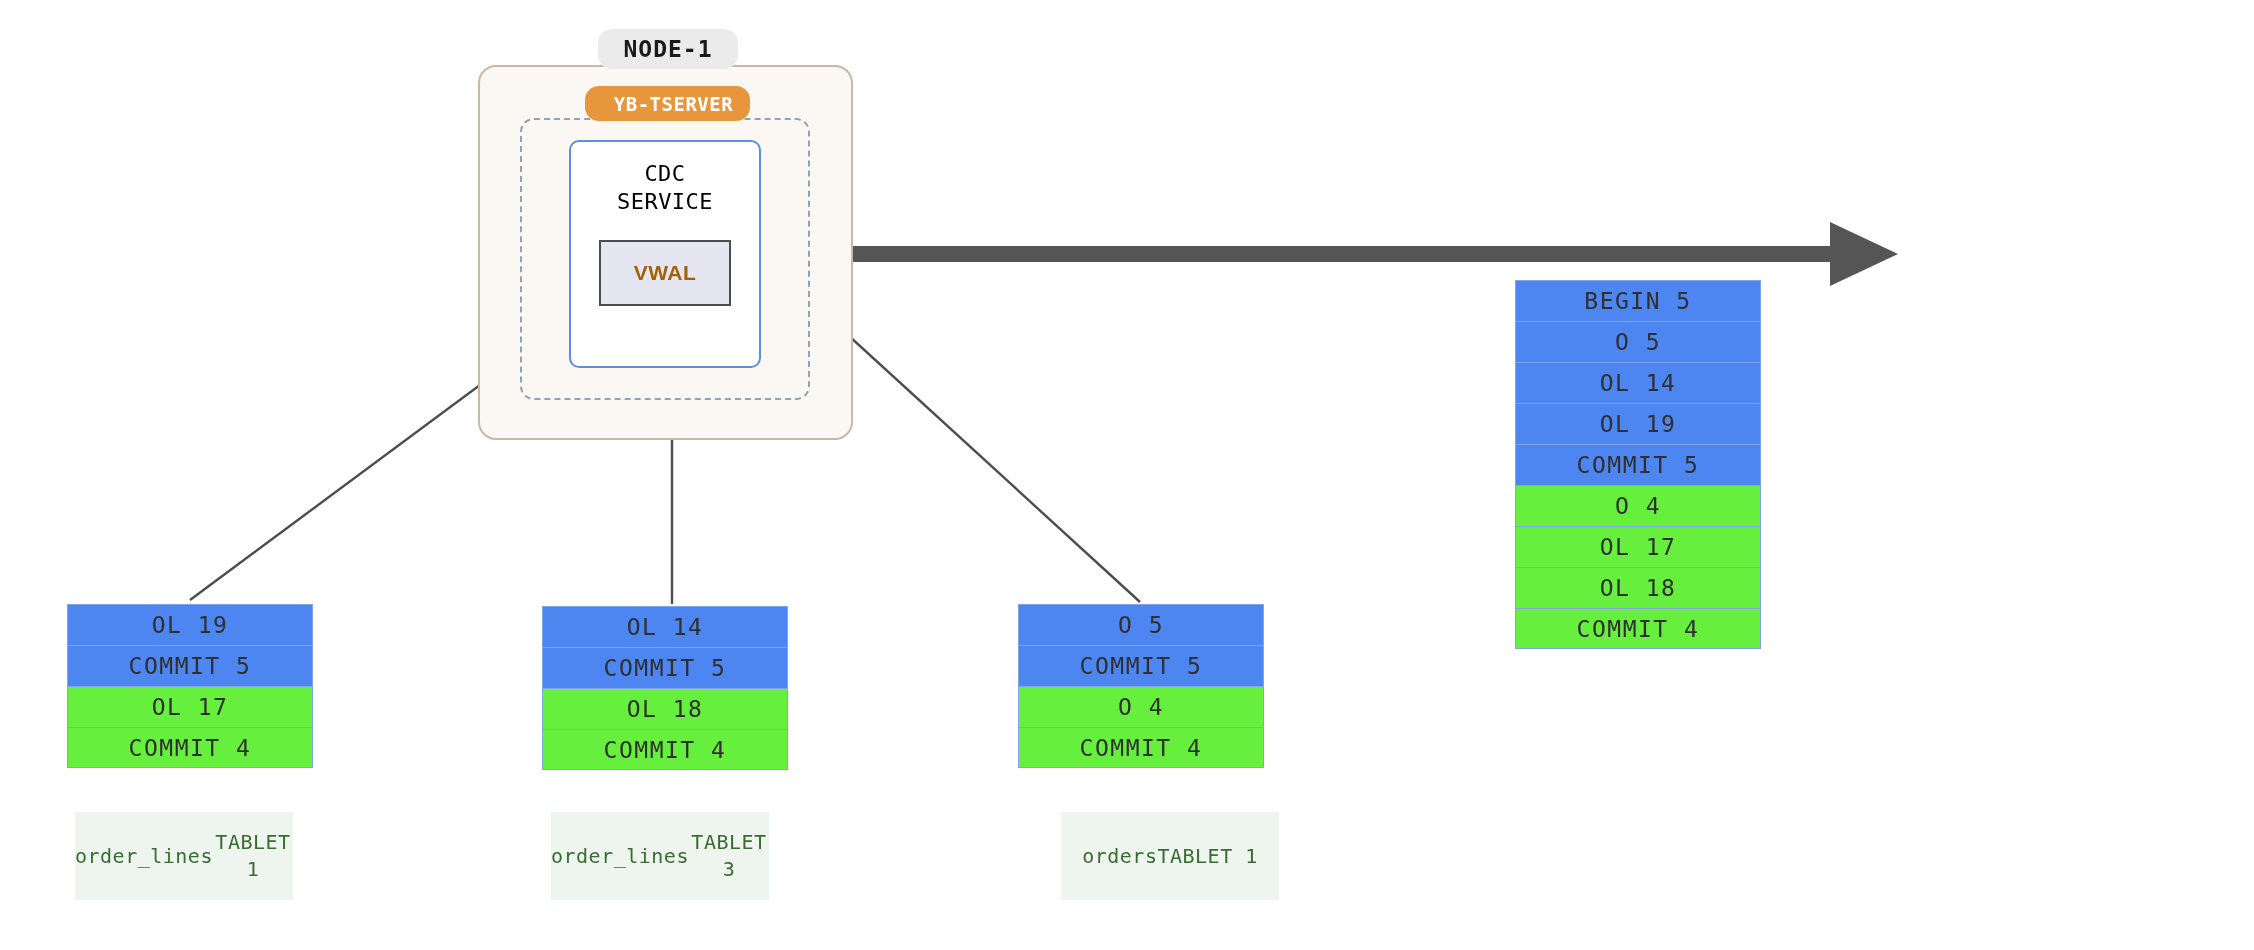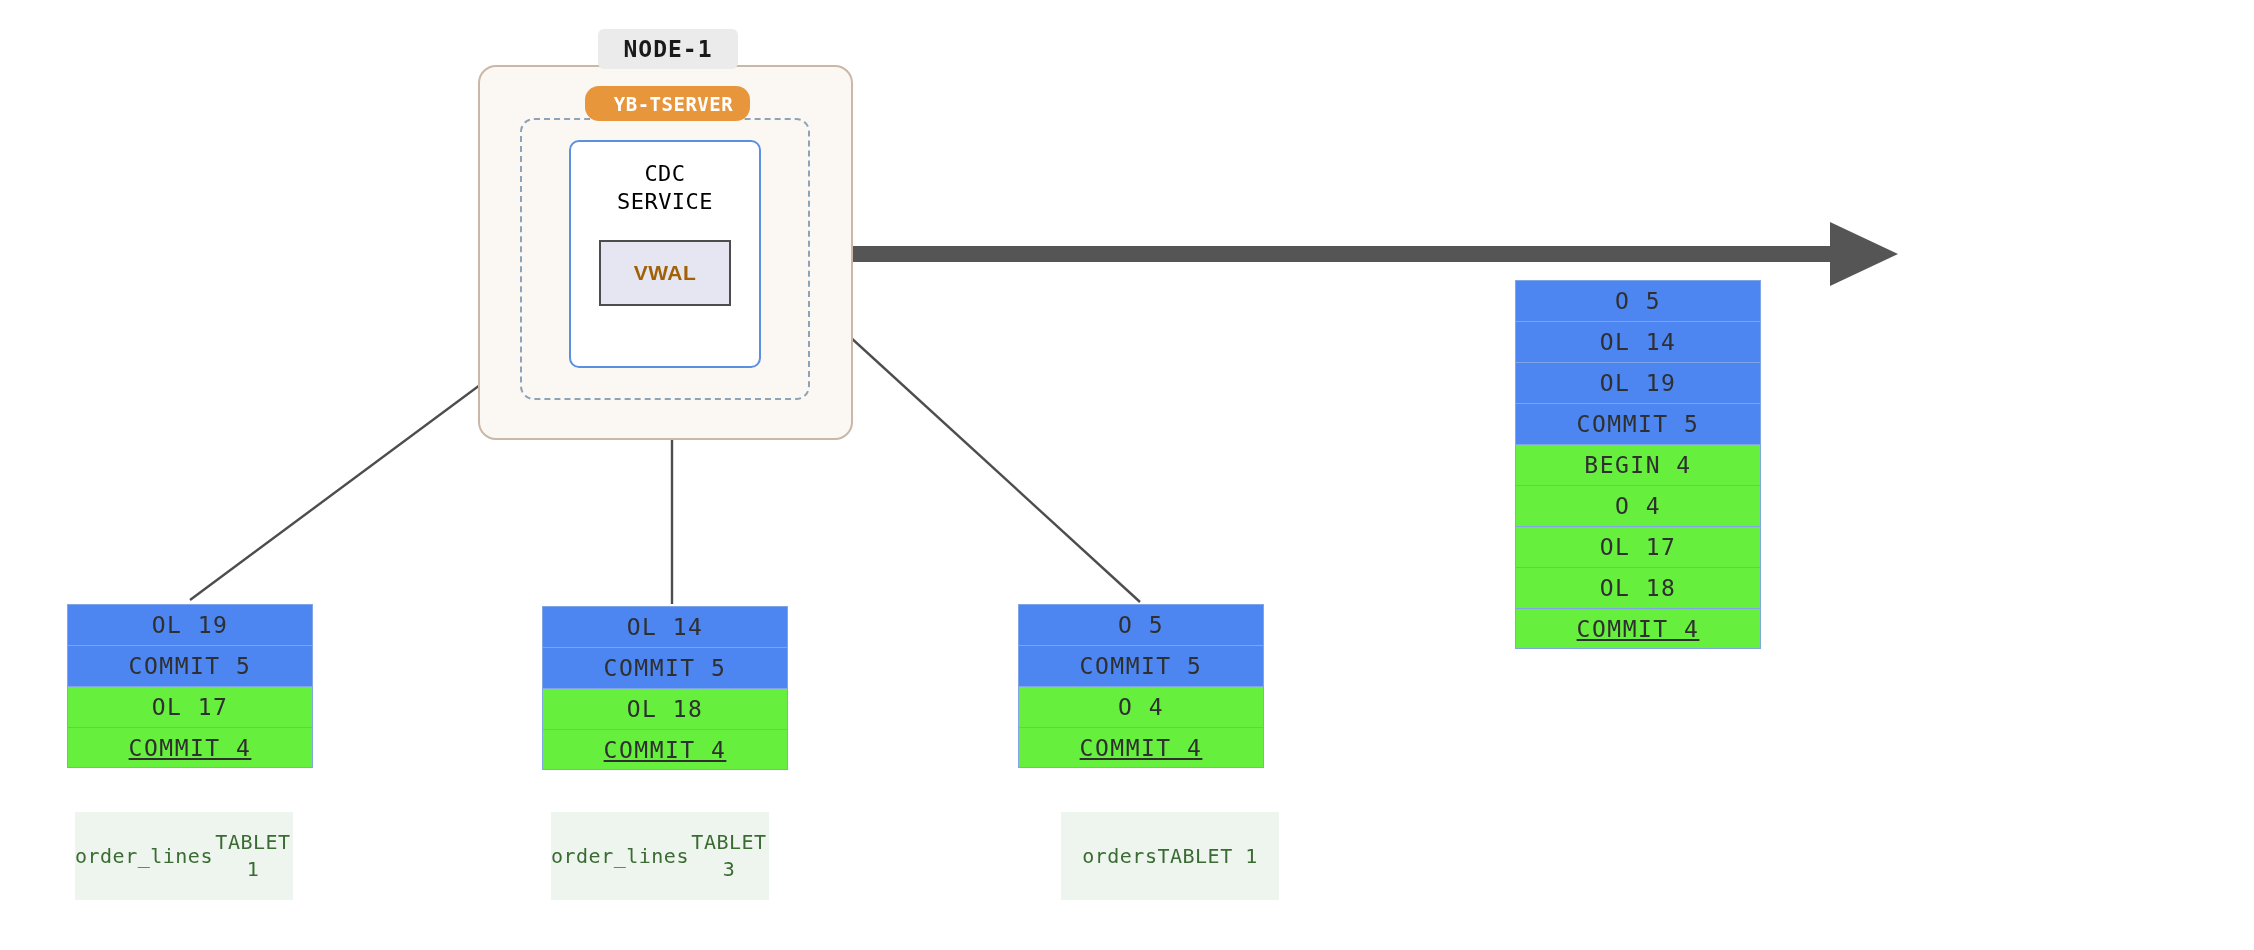--- a/index.html
+++ b/index.html
@@ -34,21 +34,21 @@
     box-sizing: border-box;
     background: #fbf8f4;
     border: 2px solid #cbb7a7;
     border-radius: 18px;
   }
   .node-badge {
     position: absolute;
     box-sizing: border-box;
     background: #ebebeb;
     color: #1a1a1a;
-    border-radius: 6px;
+    border-radius: 14px;
     display: flex;
     align-items: center;
     justify-content: center;
     font-size: 23px;
     font-weight: bold;
     letter-spacing: 1px;
     white-space: nowrap;
   }
   .tserver-dashed {
     position: absolute;
@@ -134,21 +134,20 @@
     justify-content: center;
     font-size: 23px;
     color: #2f2f2f;
     letter-spacing: 1.5px;
     border: 1.5px solid #7fa5e8;
     border-bottom-width: 0;
     white-space: nowrap;
   }
   .rec:last-child {
     border-bottom-width: 1.5px;
-    text-decoration: underline;
   }
   .rec.blue  { background: #4d86f0; }
   .rec.green { background: #66f03d; }
 
   
   .tablet-label {
     position: absolute;
     box-sizing: border-box;
     background: #eef5ee;
     display: flex;
@@ -197,25 +196,25 @@
     <div class="cdc-label" style="left:0; top:18px;">
       <span>CDC</span><br>
       <span>SERVICE</span>
     </div>
   </div>
 
   <div class="vwal-box" style="left:599px; top:240px; width:132px; height:66px;">VWAL</div>
 
 
   <div class="stack" id="vwal-stream" style="left:1515px; top:280px; width:246px;">
+      <div class="rec blue" style="height: 41px;">BEGIN 5</div>
       <div class="rec blue" style="height: 41px;">O 5</div>
       <div class="rec blue" style="height: 41px;">OL 14</div>
       <div class="rec blue" style="height: 41px;">OL 19</div>
       <div class="rec blue" style="height: 41px;">COMMIT 5</div>
-      <div class="rec green" style="height: 41px;">BEGIN 4</div>
       <div class="rec green" style="height: 41px;">O 4</div>
       <div class="rec green" style="height: 41px;">OL 17</div>
       <div class="rec green" style="height: 41px;">OL 18</div>
       <div class="rec green" style="height: 41px;">COMMIT 4</div>
     </div>
 
   <div class="stack" id="tablet-stack-0" style="left:67px; top:604px; width:246px;">
       <div class="rec blue" style="height: 41px;">OL 19</div>
       <div class="rec blue" style="height: 41px;">COMMIT 5</div>
       <div class="rec green" style="height: 41px;">OL 17</div>

